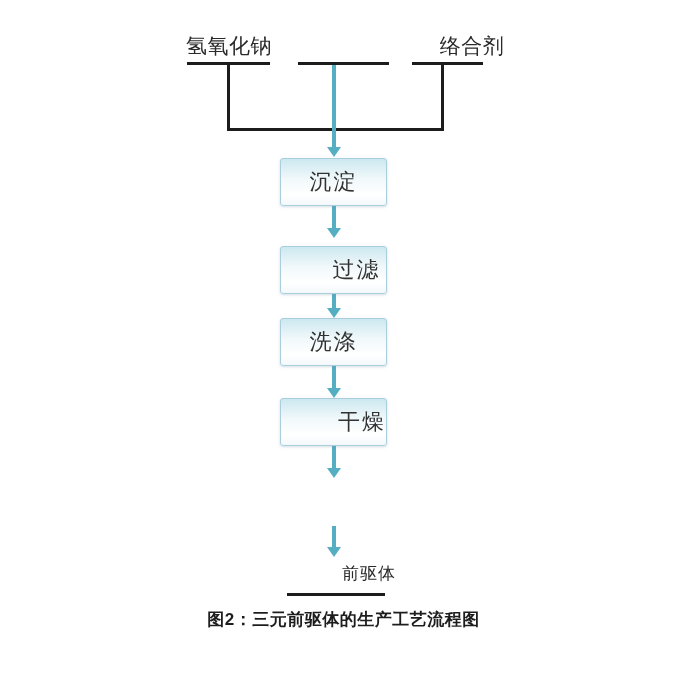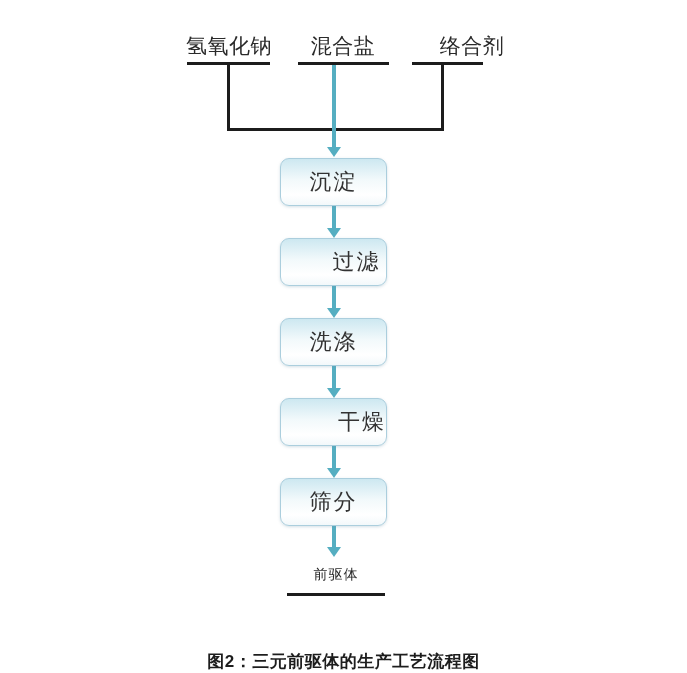--- a/index.html
+++ b/index.html
@@ -61,63 +61,62 @@
     border-top: 10px solid var(--arrow-color, #55aec1);
   }
   
   .step-box {
     position: absolute;
     left: 280px;
     width: 107px;
     height: 48px;
     box-sizing: border-box;
     border: 1px solid var(--box-border, #abcedd);
-    border-radius: 9px;
+    border-radius: 3px;
     background: linear-gradient(180deg, var(--box-fill, #cde8f1) 0%, #f2f9fb 45%, #ffffff 78%, #f2f8fa 100%);
     box-shadow: 0 1px 3px rgba(110, 150, 170, 0.30);
     display: flex;
     align-items: center;
     justify-content: center;
     font-size: 22px;
     letter-spacing: 2px;
     color: #323232;
   }
   .output-label {
     position: absolute;
     left: 276px;
     width: 120px;
     top: 560px;
     height: 28px;
     line-height: 28px;
-    text-align: center;
-    font-size: 14px;
+    text-align: right;
+    font-size: 17px;
     letter-spacing: 1px;
     color: var(--text-color, #2a2a2a);
     white-space: nowrap;
   }
   .caption {
     position: absolute;
     left: 0;
     width: 687px;
-    top: 650px;
+    top: 608px;
     text-align: center;
     font-size: 17px;
     font-weight: bold;
     color: #1d1d1d;
     letter-spacing: 0.5px;
     white-space: nowrap;
   }
 </style>
 </head>
 <body>
 
 <div class="canvas">
 
   <div class="input-label" style="left:184px; width:90px;">氢氧化钠</div>
-  <div class="input-label" style="left:297px; width:92px;">混合盐</div>
   <div class="input-label" style="left:436px; width:72px;">络合剂</div>
 
   <div class="hline" style="left:187px; top:62px; width:83px;"></div>
   <div class="hline" style="left:298px; top:62px; width:91px;"></div>
   <div class="hline" style="left:412px; top:62px; width:71px;"></div>
 
   <div class="vline" style="left:227px; top:62px; height:69px;"></div>
   <div class="vline" style="left:441px; top:62px; height:69px;"></div>
   <div class="hline" style="left:227px; top:128px; width:217px;"></div>
 
@@ -142,31 +141,28 @@
     <div class="head"></div>
   </div>
   <div class="v-arrow" style="left:327px; top:526px; height:31px;">
     <div class="shaft"></div>
     <div class="head"></div>
   </div>
 
   <div class="step-box" style="top:158px;">
     <span>沉淀</span>
   </div>
-  <div class="step-box" style="top:238px;padding-left:46px;">
+  <div class="step-box" style="top:246px;padding-left:46px;">
     <span>过滤</span>
   </div>
   <div class="step-box" style="top:318px;">
     <span>洗涤</span>
   </div>
   <div class="step-box" style="top:398px;justify-content:flex-end;">
     <span>干燥</span>
-  </div>
-  <div class="step-box" style="top:478px;">
-    <span>筛分</span>
   </div>
 
   <div class="output-label">前驱体</div>
   <div class="hline" style="left:287px; top:593px; width:98px;"></div>
 
   <div class="caption">图2：三元前驱体的生产工艺流程图</div>
 
 </div>
 
 </body></html>

